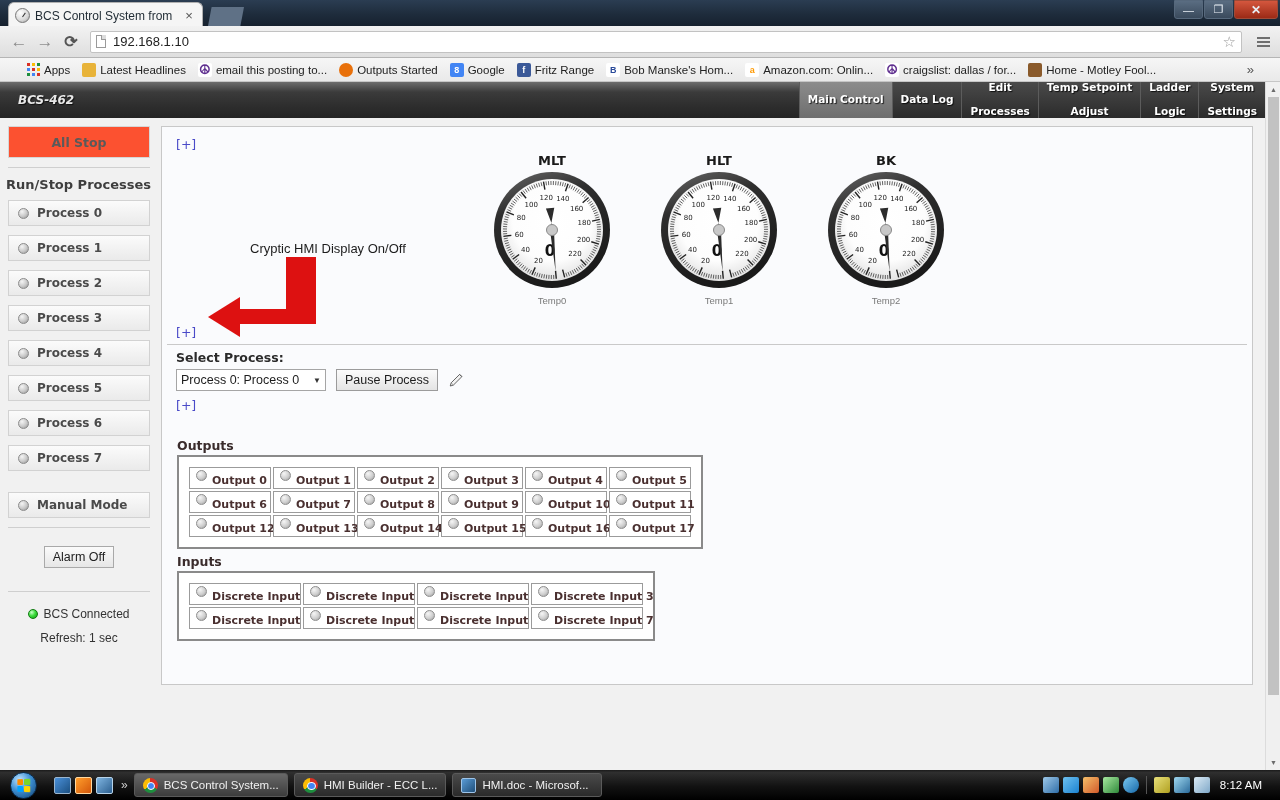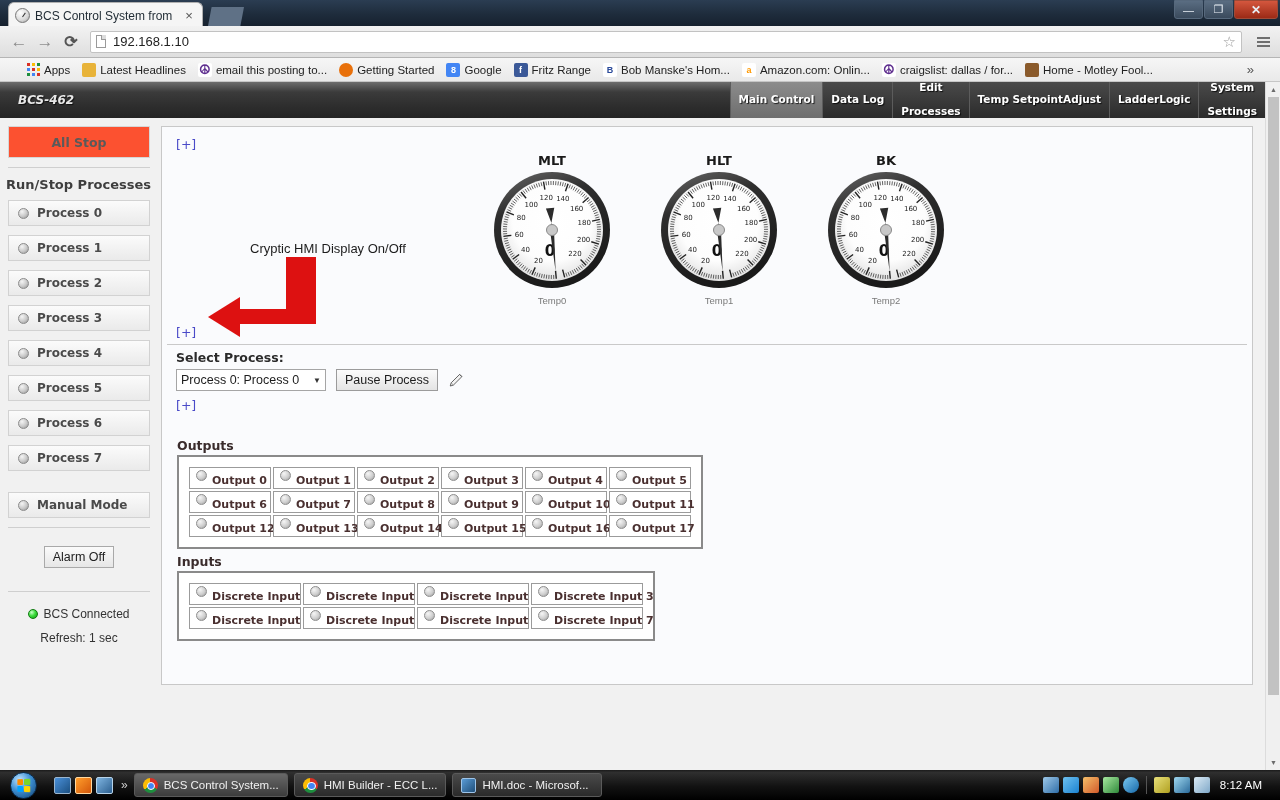--- a/index.html
+++ b/index.html
@@ -388,21 +388,21 @@
       <div class="bm">
         <span class="bm-ic" style="background: rgb(232, 179, 57); border-radius: 2px;"></span>
         <span>Latest Headlines</span>
       </div>
       <div class="bm">
         <span class="bm-ic" style="background: rgb(255, 255, 255); color: rgb(95, 47, 143); font-size: 13px;">☮</span>
         <span>email this posting to...</span>
       </div>
       <div class="bm">
         <span class="bm-ic" style="background: rgb(232, 112, 10); border-radius: 50%;"></span>
-        <span>Getting Started</span>
+        <span>Outputs Started</span>
       </div>
       <div class="bm">
         <span class="bm-ic" style="background: rgb(66, 133, 244);">8</span>
         <span>Google</span>
       </div>
       <div class="bm">
         <span class="bm-ic" style="background: rgb(59, 89, 152);">f</span>
         <span>Fritz Range</span>
       </div>
       <div class="bm">
@@ -434,26 +434,26 @@
           <span>Main Control</span>
         </div>
         <div class="navtab" style="flex-direction: column;">
           <span>Data Log</span>
         </div>
         <div class="navtab" style="flex-direction: column;">
           <span>Edit</span>
           <br>
           <span>Processes</span>
         </div>
-        <div class="navtab" style="flex-direction: row;">
+        <div class="navtab" style="flex-direction: column;">
           <span>Temp Setpoint</span>
           <br>
           <span>Adjust</span>
         </div>
-        <div class="navtab" style="flex-direction: row;">
+        <div class="navtab" style="flex-direction: column;">
           <span>Ladder</span>
           <br>
           <span>Logic</span>
         </div>
         <div class="navtab" style="flex-direction: column;">
           <span>System</span>
           <br>
           <span>Settings</span>
         </div>
       </div>

